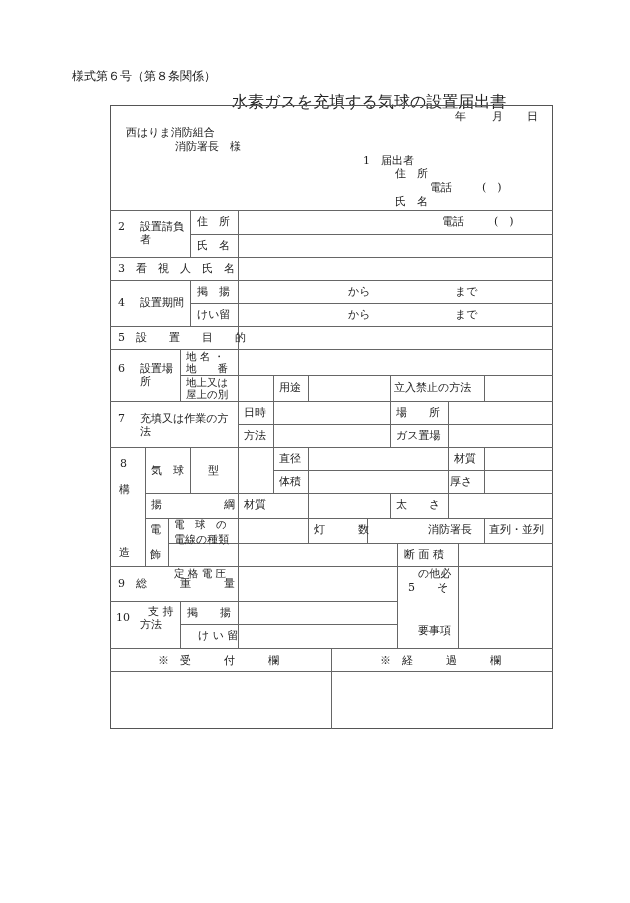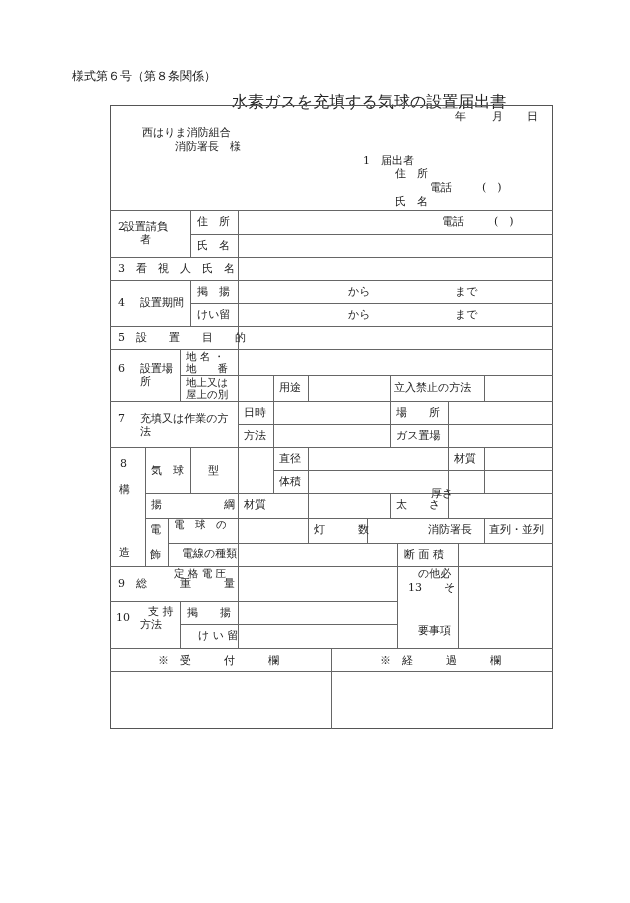--- a/index.html
+++ b/index.html
@@ -16,21 +16,21 @@
 <body>
 
 <div class="abs" style="left:72px;top:70px;font-size:12px;">様式第６号（第８条関係）</div>
 <div class="abs" style="left:232px;top:94px;font-size:16px;">水素ガスを充填する気球の設置届出書</div>
 
 <div class="frame"></div>
 
 <div class="abs" style="left:455px;top:111px;">年</div>
 <div class="abs" style="left:492px;top:111px;">月</div>
 <div class="abs" style="left:527px;top:111px;">日</div>
-<div class="abs" style="left:142px;top:127px;">西はりま消防組合</div>
+<div class="abs" style="left:126px;top:127px;">西はりま消防組合</div>
 <div class="abs" style="left:175px;top:141px;">消防署長　様</div>
 <div class="abs" style="left:363px;top:155px;">1　届出者</div>
 <div class="abs" style="left:395px;top:168px;">住　所</div>
 <div class="abs" style="left:430px;top:182px;">電話</div>
 <div class="abs" style="left:482px;top:182px;">(　)</div>
 <div class="abs" style="left:395px;top:196px;">氏　名</div>
 
 <div class="h" style="left:110px;top:210px;width:443px;"></div>
 <div class="h" style="left:190px;top:234px;width:363px;"></div>
 <div class="h" style="left:110px;top:257px;width:443px;"></div>
@@ -74,21 +74,21 @@
 <div class="v" style="left:168px;top:518px;height:48px;"></div>
 <div class="v" style="left:308px;top:518px;height:25px;"></div>
 <div class="v" style="left:367px;top:518px;height:25px;"></div>
 <div class="v" style="left:484px;top:518px;height:25px;"></div>
 <div class="v" style="left:397px;top:543px;height:105px;"></div>
 <div class="v" style="left:458px;top:543px;height:105px;"></div>
 <div class="v" style="left:180px;top:601px;height:47px;"></div>
 <div class="v" style="left:331px;top:648px;height:81px;"></div>
 
 <div class="abs" style="left:118px;top:221px;">2</div>
-<div class="abs" style="left:124px;top:221px;">設置請負</div>
+<div class="abs" style="left:140px;top:221px;">設置請負</div>
 <div class="abs" style="left:140px;top:234px;">者</div>
 <div class="abs" style="left:197px;top:216px;">住　所</div>
 <div class="abs" style="left:197px;top:240px;">氏　名</div>
 <div class="abs" style="left:442px;top:216px;">電話</div>
 <div class="abs" style="left:494px;top:216px;">(　)</div>
 <div class="field" style="left:239px;top:211px;width:195px;height:22px;"></div>
 <div class="field" style="left:239px;top:235px;width:313px;height:21px;"></div>
 
 <div class="abs" style="left:118px;top:263px;">3　看　視　人　氏　名</div>
 <div class="field" style="left:239px;top:258px;width:313px;height:21px;"></div>
@@ -134,33 +134,33 @@
 <div class="field" style="left:449px;top:425px;width:103px;height:21px;"></div>
 
 <div class="abs" style="left:120px;top:458px;">8</div>
 <div class="abs" style="left:119px;top:484px;">構</div>
 <div class="abs" style="left:119px;top:547px;">造</div>
 <div class="abs" style="left:151px;top:465px;">気　球</div>
 <div class="abs" style="left:208px;top:465px;">型</div>
 <div class="abs" style="left:279px;top:453px;">直径</div>
 <div class="abs" style="left:279px;top:476px;">体積</div>
 <div class="abs" style="left:454px;top:453px;">材質</div>
-<div class="abs" style="left:431px;top:476px;margin-top:12px;">厚さ</div>
+<div class="abs" style="left:450px;top:476px;">厚さ</div>
 <div class="abs" style="left:151px;top:499px;">揚</div>
 <div class="abs" style="left:224px;top:499px;">綱</div>
 <div class="abs" style="left:244px;top:499px;">材質</div>
 <div class="abs" style="left:396px;top:499px;">太　　さ</div>
 <div class="abs" style="left:150px;top:524px;">電</div>
 <div class="abs" style="left:150px;top:549px;">飾</div>
 <div class="abs sm" style="left:174px;top:519px;">電　球　の</div>
 <div class="abs sm" style="left:174px;top:531px;margin-top:37px;">定 格 電 圧</div>
 <div class="abs" style="left:314px;top:524px;">灯　　　数</div>
 <div class="abs" style="left:428px;top:524px;">消防署長</div>
 <div class="abs" style="left:489px;top:524px;">直列・並列</div>
-<div class="abs" style="left:174px;top:548px;margin-left:8px;">電線の種類</div>
+<div class="abs" style="left:174px;top:534px;">電線の種類</div>
 <div class="abs" style="left:404px;top:549px;">断 面 積</div>
 <div class="field" style="left:239px;top:448px;width:33px;height:44px;"></div>
 <div class="field" style="left:309px;top:448px;width:138px;height:21px;"></div>
 <div class="field" style="left:309px;top:471px;width:138px;height:21px;"></div>
 <div class="field" style="left:485px;top:448px;width:67px;height:21px;"></div>
 <div class="field" style="left:485px;top:471px;width:67px;height:21px;"></div>
 <div class="field" style="left:274px;top:494px;width:115px;height:23px;"></div>
 <div class="field" style="left:449px;top:494px;width:103px;height:23px;"></div>
 <div class="field" style="left:239px;top:519px;width:68px;height:23px;"></div>
 <div class="field" style="left:368px;top:519px;width:50px;height:23px;"></div>
@@ -171,21 +171,21 @@
 <div class="field" style="left:239px;top:567px;width:157px;height:33px;"></div>
 
 <div class="abs" style="left:116px;top:612px;">10</div>
 <div class="abs" style="left:148px;top:606px;">支 持</div>
 <div class="abs" style="left:140px;top:619px;">方法</div>
 <div class="abs" style="left:187px;top:607px;">掲　　揚</div>
 <div class="abs" style="left:198px;top:630px;">け い 留</div>
 <div class="field" style="left:239px;top:602px;width:157px;height:21px;"></div>
 <div class="field" style="left:239px;top:625px;width:157px;height:22px;"></div>
 
-<div class="abs" style="left:408px;top:582px;">13　　そ</div>
+<div class="abs" style="left:408px;top:582px;">5　　そ</div>
 <div class="abs" style="left:418px;top:568px;">の他必</div>
 <div class="abs" style="left:418px;top:625px;">要事項</div>
 <div class="field" style="left:459px;top:567px;width:93px;height:80px;"></div>
 
 <div class="abs" style="left:158px;top:655px;">※　受　　　付　　　欄</div>
 <div class="abs" style="left:380px;top:655px;">※　経　　　過　　　欄</div>
 <div class="field" style="left:111px;top:672px;width:219px;height:56px;"></div>
 <div class="field" style="left:332px;top:672px;width:220px;height:56px;"></div>
 
 </body></html>

